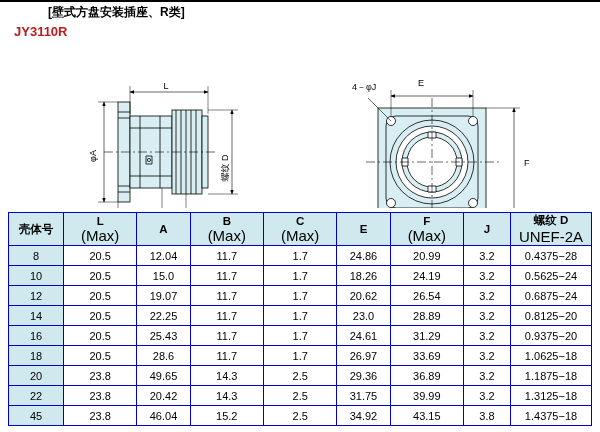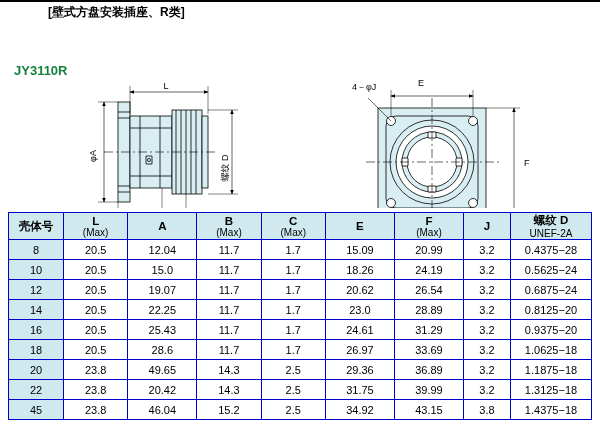--- a/index.html
+++ b/index.html
@@ -16,23 +16,22 @@
 
   
   .title-cn{
     position:absolute;left:8px;top:4px;
     font-size:12px;font-weight:bold;color:#000;
     letter-spacing:0px;
     padding-left:40px;
   }
   .title-code{
     position:absolute;left:14px;top:24px;
-    font-size:13px;font-weight:bold;color:#15803d;
+    font-size:13px;font-weight:bold;color:#b91c1c;
     font-family:"Liberation Sans", sans-serif;
-    margin-top:39px;
   }
   .rule{
     position:absolute;left:0;top:0;width:600px;height:2px;background:#000;
   }
 
   
   .draw{
     position:absolute;left:0;top:40px;width:600px;height:168px;
   }
   .draw svg{display:block;}
@@ -52,21 +51,21 @@
     height:19px;
     color:#000;
     font-weight:normal;
   }
   .tbl thead td{
     background:#cfe9ef;
     height:17px;
     font-weight:bold;
   }
   .hdr-main{font-size:11.5px;font-weight:bold;}
-  .hdr-sub{font-size:10px;font-weight:normal;}
+  .hdr-sub{font-size:15px;font-weight:normal;}
   .col-shell{width:54px;background:#cfe9ef;font-weight:bold;}
   .tbl tbody td.col-shell{background:#cfe9ef;}
   .c-thread{width:80px;}
   .c-j{width:46px;}
 </style>
 </head>
 <body>
 
 <div class="page">
 
@@ -221,21 +220,21 @@
         </td>
       </tr>
     </thead>
     <tbody>
       <tr>
           <td class="col-shell">8</td>
           <td>20.5</td>
           <td>12.04</td>
           <td>11.7</td>
           <td>1.7</td>
-          <td>15.09</td>
+          <td>24.86</td>
           <td>20.99</td>
           <td class="c-j">3.2</td>
           <td class="c-thread">0.4375−28</td>
         </tr>
       <tr>
           <td class="col-shell">10</td>
           <td>20.5</td>
           <td>15.0</td>
           <td>11.7</td>
           <td>1.7</td>

